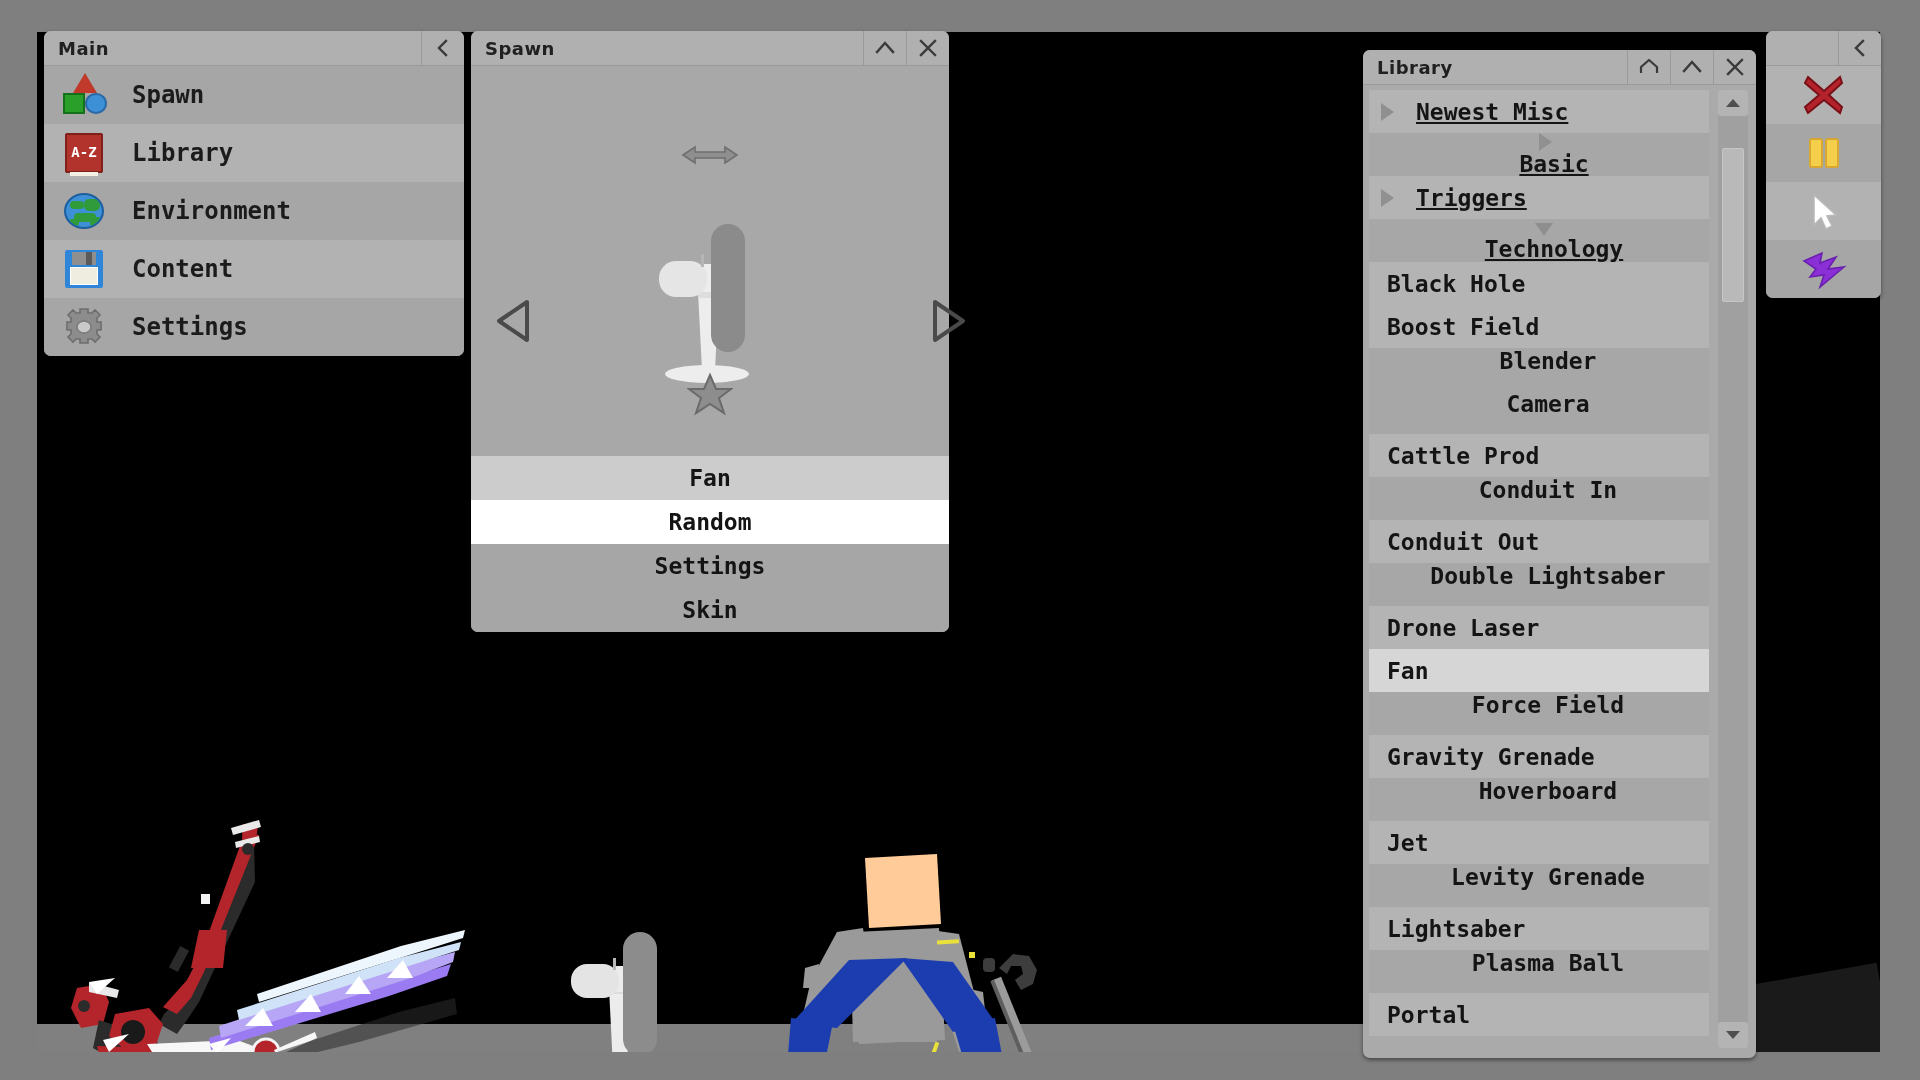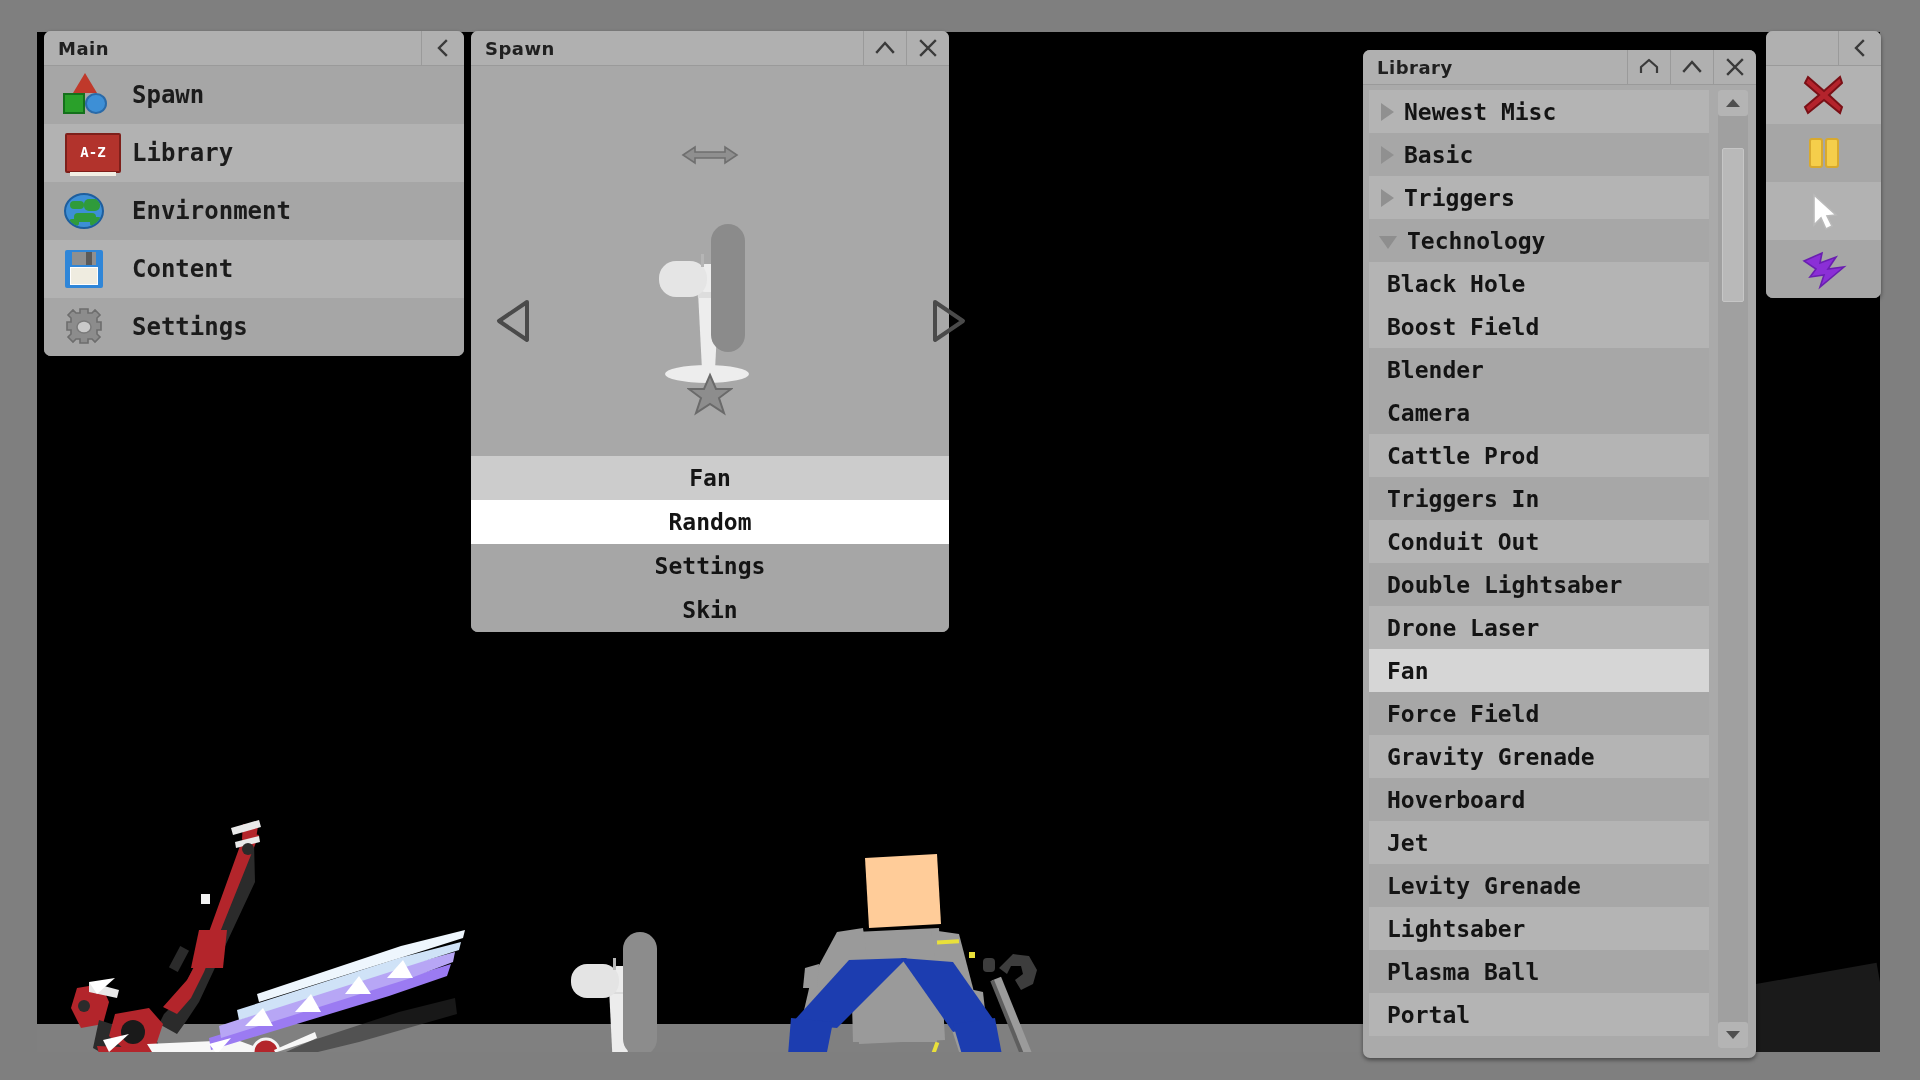--- a/index.html
+++ b/index.html
@@ -32,21 +32,21 @@
            font-family:"DejaVu Sans Mono",monospace;font-weight:700;}
   .ico{width:48px;height:48px;position:relative;flex:0 0 48px;}
 
   
   .ic-tri{position:absolute;left:13px;top:2px;width:0;height:0;
           border-left:12px solid transparent;border-right:12px solid transparent;
           border-bottom:20px solid #c0392b;}
   .ic-sq{position:absolute;left:3px;top:22px;width:22px;height:21px;background:#2aa02a;border:2px solid #14701b;box-sizing:border-box;}
   .ic-ci{position:absolute;left:25px;top:22px;width:22px;height:21px;background:#3d8fd6;border:2px solid #2a6aa8;border-radius:50%;box-sizing:border-box;}
   
-  .ic-book{position:absolute;left:5px;top:4px;width:56px;height:40px;background:#b2332c;border:2px solid #7e1f1a;box-sizing:border-box;border-radius:2px;}
+  .ic-book{position:absolute;left:5px;top:4px;width:38px;height:40px;background:#b2332c;border:2px solid #7e1f1a;box-sizing:border-box;border-radius:2px;}
   .ic-book .az{position:absolute;left:0;right:0;top:9px;text-align:center;color:#fff;font-size:14px;font-weight:700;font-family:"DejaVu Sans Mono",monospace;}
   .ic-book .pg{position:absolute;left:3px;right:3px;bottom:-5px;height:4px;background:#f2efe4;}
   
   .ic-globe{position:absolute;left:4px;top:6px;width:40px;height:36px;border-radius:50%;background:#3d8fd6;border:2px solid #1d5e9e;box-sizing:border-box;overflow:hidden;}
   .ic-globe i{position:absolute;background:#2f9b3b;display:block;}
   
   .ic-fl{position:absolute;left:5px;top:5px;width:38px;height:38px;background:#2f86d8;border-radius:2px;}
   .ic-fl .sh{position:absolute;left:7px;top:2px;width:24px;height:13px;background:#8f8f8f;}
   .ic-fl .sh b{position:absolute;right:4px;top:0;width:6px;height:13px;background:#5a5a5a;display:block;}
   .ic-fl .lb{position:absolute;left:5px;bottom:3px;width:28px;height:18px;background:#efece0;border:1px solid #fff;box-sizing:border-box;}
@@ -68,23 +68,23 @@
   .sbtn:last-child{border-radius:0 0 7px 7px;}
 
   
   #libPanel{left:1363px;top:50px;width:393px;height:1008px;}
   #libList{position:absolute;left:6px;top:40px;width:340px;bottom:10px;overflow:hidden;}
   .li{height:43px;display:flex;align-items:center;padding-left:18px;
       font-size:23px;color:#141414;font-family:"DejaVu Sans Mono",monospace;font-weight:700;
       white-space:nowrap;overflow:hidden;}
   .li.cat{padding-left:8px;}
   .li.odd{background:#b4b4b4;}
-  .li.even{background:#a7a7a7;}
+  .li.even{background:#a7a7a7;flex-direction:column;}
   .li.selected{background:#d6d6d6;}
-  .li .catlbl{margin-left:10px;}
+  .li .catlbl{text-decoration:underline;margin-left:22px;}
   .caret{width:0;height:0;flex:0 0 auto;}
   .caret.right{border-top:9px solid transparent;border-bottom:9px solid transparent;border-left:13px solid #909090;margin-left:4px;}
   .caret.down{border-left:9px solid transparent;border-right:9px solid transparent;border-top:13px solid #8e8e8e;margin-left:2px;margin-top:4px;}
   #scroll{position:absolute;right:8px;top:40px;bottom:10px;width:30px;background:#a0a0a0;border-radius:3px;}
   .sc-btn{height:26px;display:flex;align-items:center;justify-content:center;background:#b4b4b4;border-radius:3px;}
   #sc-thumb{position:absolute;left:4px;right:4px;top:58px;height:154px;background:#b9b9b9;border:1px solid #c6c6c6;box-sizing:border-box;border-radius:2px;}
 
   
   #toolPanel{left:1766px;top:31px;width:115px;}
   .tool{height:58px;display:flex;align-items:center;justify-content:center;}
@@ -341,21 +341,21 @@
       <div class="li cat even">
         <span class="caret down"></span>
         <span class="catlbl">Technology</span>
       </div>
 
       <div class="li odd">Black Hole</div>
       <div class="li odd">Boost Field</div>
       <div class="li even">Blender</div>
       <div class="li even">Camera</div>
       <div class="li odd">Cattle Prod</div>
-      <div class="li even">Triggers In</div>
+      <div class="li even">Conduit In</div>
       <div class="li odd">Conduit Out</div>
       <div class="li even">Double Lightsaber</div>
       <div class="li odd">Drone Laser</div>
       <div class="li selected">Fan</div>
       <div class="li even">Force Field</div>
       <div class="li odd">Gravity Grenade</div>
       <div class="li even">Hoverboard</div>
       <div class="li odd">Jet</div>
       <div class="li even">Levity Grenade</div>
       <div class="li odd">Lightsaber</div>

